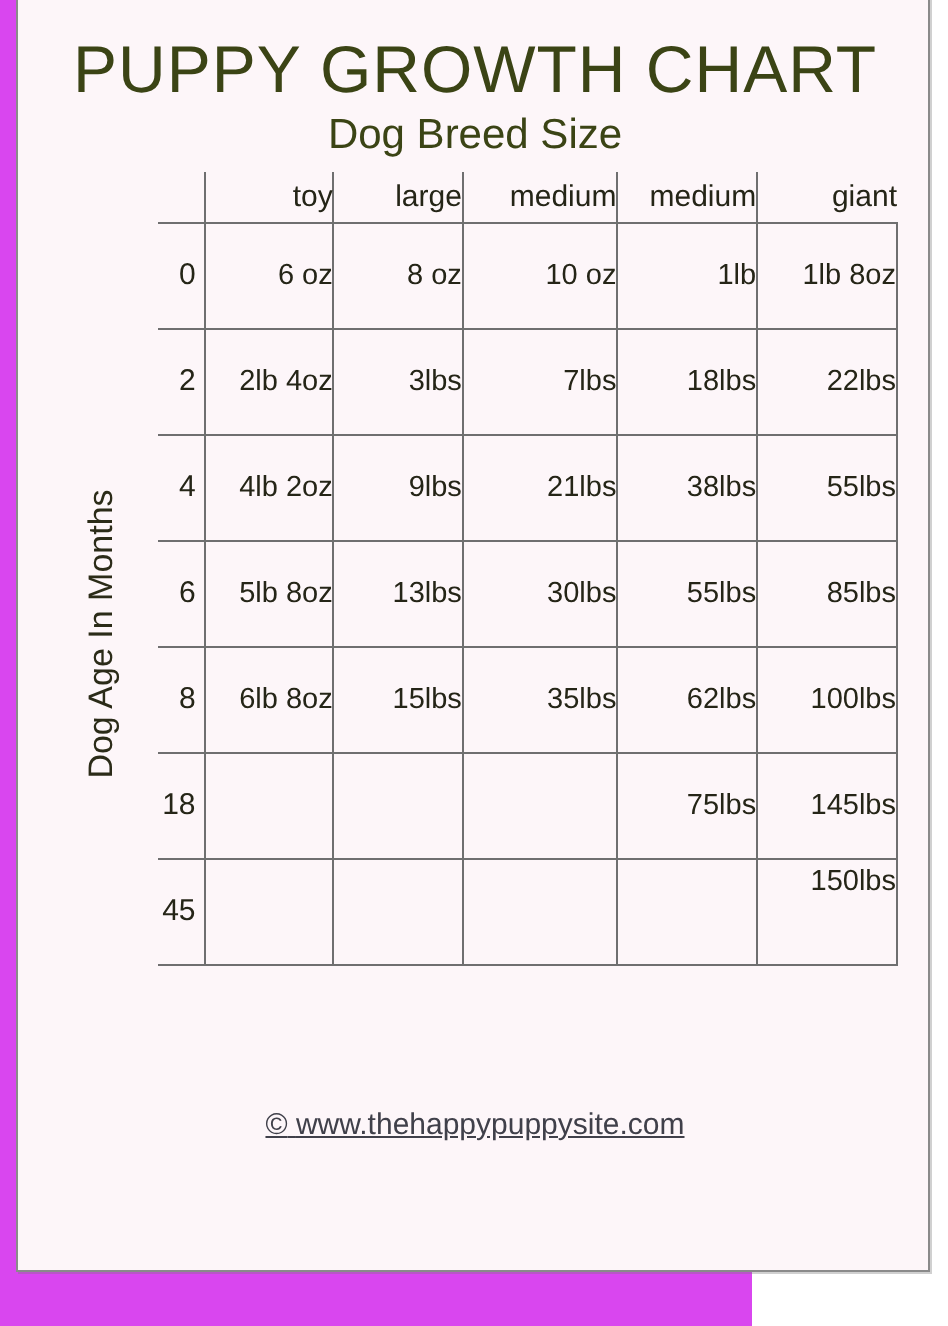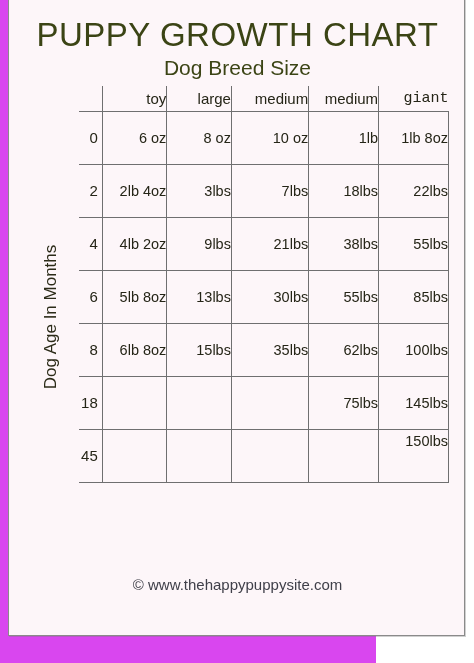--- a/index.html
+++ b/index.html
@@ -109,43 +109,43 @@
     font-size: 15px;
     color: #252517;
   }
   #grid thead th.corner {
     border-left: none;
     border-top: none;
     border-bottom: none;
   }
   #grid thead th.last {
     border-right: none;
-    font-family: Liberation Mono, monospace;
   }
 
   
   #grid td.rowlabel {
     border-left: none;
     text-align: right;
     padding-right: 4px;
     font-size: 15px;
     color: #252517;
   }
   #grid tbody tr:first-child td { border-top: 1px solid #6f6f70; }
   #grid tr.r-24 td.giantcell { vertical-align: top; padding-top: 3px; }
 
   
   #footer {
     position: absolute;
     left: 0;
-    top: 578px;
+    top: 556px;
     width: 457px;
     text-align: center;
     font-size: 15px;
     color: #40404a;
+    text-decoration: underline;
   }
   .copy-mark { font-size: 15px; }
 </style>
 </head>
 <body>
 
 <div id="page">
 
   <div id="card">
 

